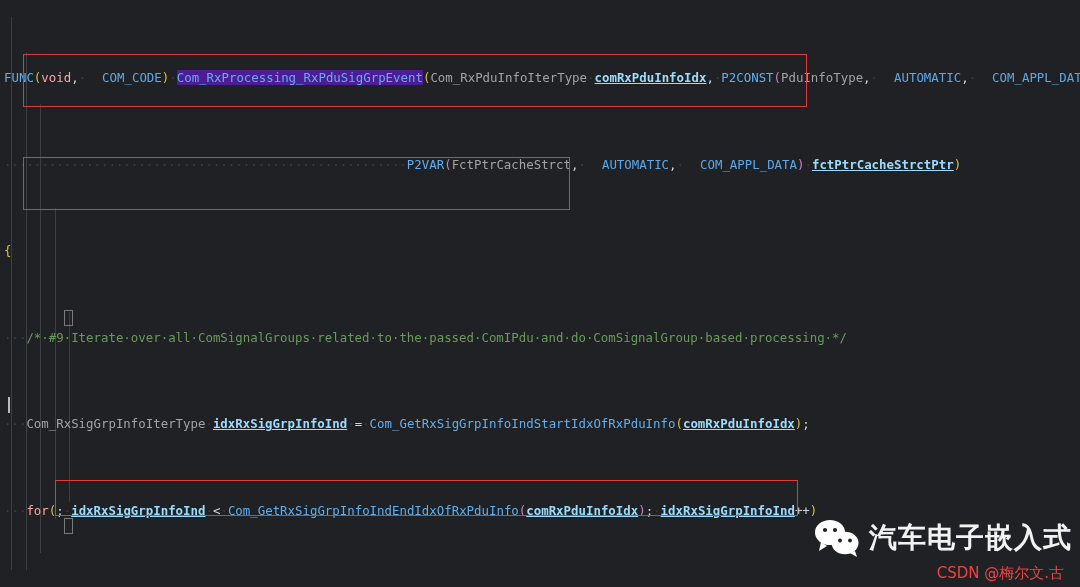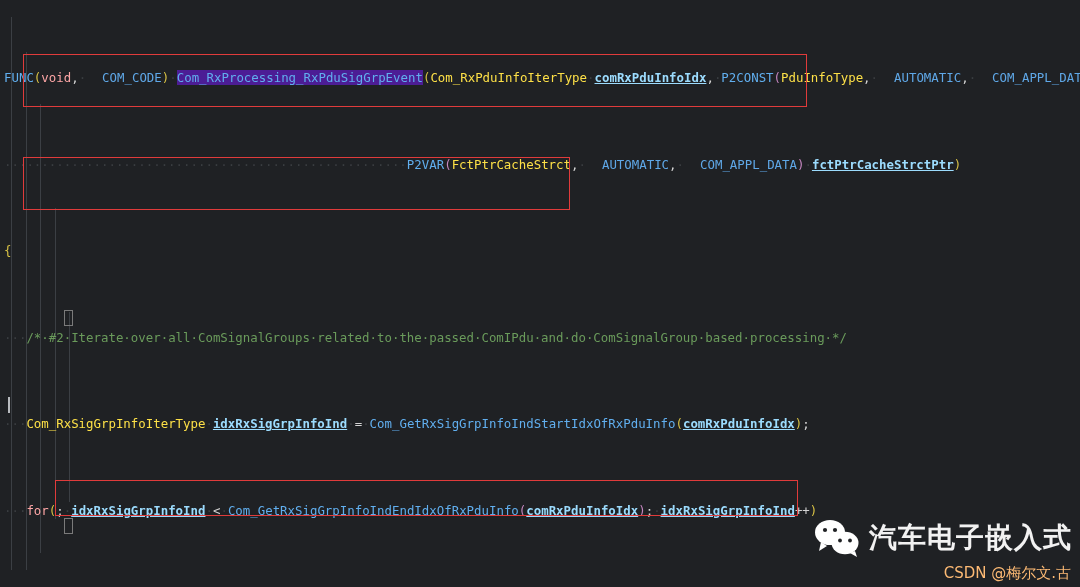--- a/index.html
+++ b/index.html
@@ -27,21 +27,21 @@
   .fn2      {color:#61afef;}
   .varb     {color:#9cdcfe;font-weight:bold;text-decoration:underline;}
   .cmt      {color:#6a9b5b;}
   .punct    {color:#d4d4d4;}
   .paren1   {color:#d7c144;}
   .paren2   {color:#c586c0;}
   .ctrl     {color:#fca5a5;text-align:right;}
   .macro    {color:#5fa8e8;margin-left:16px;}
   .ws       {color:#3a3d41;}
   .hl       {background:#4c1d95;}
-  .teal     {color:#fde047;}
+  .teal     {color:#a3a3a3;}
 
   
   .guide{
     position:absolute;width:1px;background:#3b3f44;
   }
   
   .redbox{
     position:absolute;border:1.4px solid #e03b3b;
     box-sizing:border-box;pointer-events:none;
   }
@@ -57,23 +57,23 @@
   #watermark{
     position:absolute;right:8px;bottom:30px;
     display:flex;align-items:center;gap:9px;justify-content:space-between;
   }
   #wm-text{
     font-family:"DejaVu Sans","Liberation Sans",sans-serif;
     font-size:28px;color:#f2f2f2;letter-spacing:1px;font-weight:600;
   }
   #wechat-icon{display:block;}
   #csdn{
-    position:absolute;right:9px;bottom:4px;
+    position:absolute;right:16px;bottom:4px;
     font-family:"DejaVu Sans","Liberation Sans",sans-serif;
-    font-size:15px;color:#fdba74;
+    font-size:15px;color:#ef4444;
   }
 </style>
 </head>
 <body>
 
 <div id="editor">
 
   <div class="guide" style="left:11px;  top:17px;  height:553px;"></div>
   <div class="guide" style="left:25.5px;top:52px;  height:518px;"></div>
   <div class="guide" style="left:40px;  top:104px; height:449px;"></div>
@@ -85,21 +85,21 @@
     
     <div class="line"><span class="fn2">FUNC</span><span class="paren1">(</span><span class="ctrl">void</span><span class="punct">,</span><span class="ws">·</span><span class="macro">COM_CODE</span><span class="paren1">)</span><span class="ws">·</span><span class="hl fn2">Com_RxProcessing_RxPduSigGrpEvent</span><span class="paren1">(</span><span class="teal">Com_RxPduInfoIterType</span><span class="ws">·</span><span class="varb">comRxPduInfoIdx</span><span class="punct">,</span><span class="ws">·</span><span class="fn2">P2CONST</span><span class="paren2">(</span><span class="teal">PduInfoType</span><span class="punct">,</span><span class="ws">·</span><span class="macro">AUTOMATIC</span><span class="punct">,</span><span class="ws">·</span><span class="macro">COM_APPL_DATA</span><span class="paren2">)</span><span class="ws">·</span><span class="varb">PduInfoPtr</span></div>
 
     
     <div class="line"><span class="ws">·­·​·­·​·­·​·­·​·­·​·­·​·­·​·­·​·­·​·­·​·­·​·­·​·­·​·­·​·­·​·­·​·­·​·­·​·­·​·­·​·­·​·­·​·­·​·­·​·­·​·­·​·­·</span><span class="fn2">P2VAR</span><span class="paren2">(</span><span class="teal">FctPtrCacheStrct</span><span class="punct">,</span><span class="ws">·</span><span class="macro">AUTOMATIC</span><span class="punct">,</span><span class="ws">·</span><span class="macro">COM_APPL_DATA</span><span class="paren2">)</span><span class="ws">·</span><span class="varb">fctPtrCacheStrctPtr</span><span class="paren1">)</span></div>
 
     
     <div class="line"><span class="paren1">{</span></div>
 
     
-    <div class="line"><span class="ws">·­·​·</span><span class="cmt">/*·#2·Iterate·over·all·ComSignalGroups·related·to·the·passed·ComIPdu·and·do·ComSignalGroup·based·processing·*/</span></div>
+    <div class="line"><span class="ws">·­·​·</span><span class="cmt">/*·#9·Iterate·over·all·ComSignalGroups·related·to·the·passed·ComIPdu·and·do·ComSignalGroup·based·processing·*/</span></div>
 
     
     <div class="line"><span class="ws">·­·​·</span><span class="teal">Com_RxSigGrpInfoIterType</span><span class="ws">·</span><span class="varb">idxRxSigGrpInfoInd</span><span class="ws">·</span><span class="punct">=</span><span class="ws">·</span><span class="fn2">Com_GetRxSigGrpInfoIndStartIdxOfRxPduInfo</span><span class="paren1">(</span><span class="varb">comRxPduInfoIdx</span><span class="paren1">)</span><span class="punct">;</span></div>
 
     
     <div class="line"><span class="ws">·­·​·</span><span class="ctrl">for</span><span class="paren1">(</span><span class="punct">;</span><span class="ws">·</span><span class="varb">idxRxSigGrpInfoInd</span><span class="ws">·</span><span class="punct">&lt;</span><span class="ws">·</span><span class="fn2">Com_GetRxSigGrpInfoIndEndIdxOfRxPduInfo</span><span class="paren2">(</span><span class="varb">comRxPduInfoIdx</span><span class="paren2">)</span><span class="punct">;</span><span class="ws">·</span><span class="varb">idxRxSigGrpInfoInd</span><span class="punct">++</span><span class="paren1">)</span></div>
 
     
     
 

